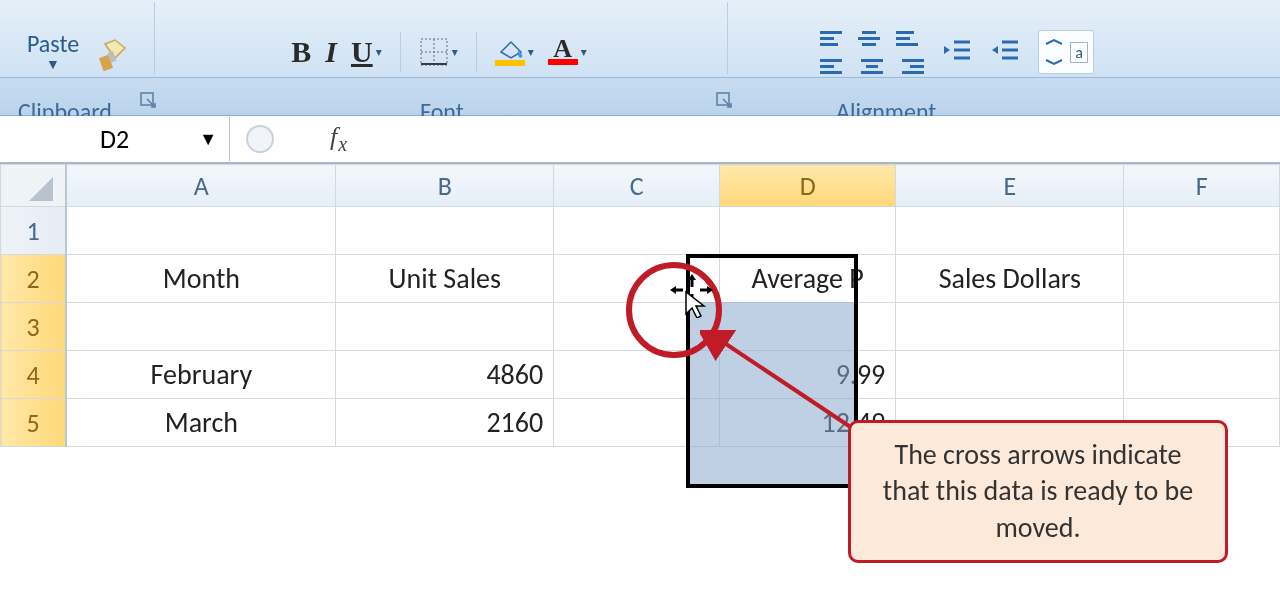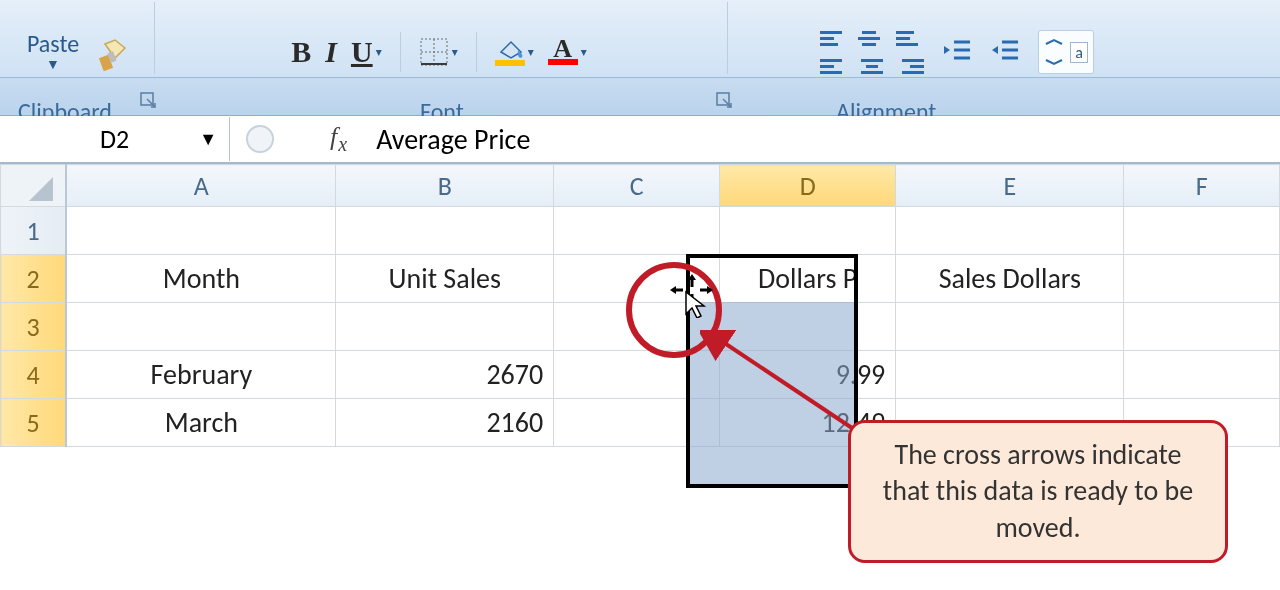--- a/index.html
+++ b/index.html
@@ -215,21 +215,21 @@
 
     
     .red-circle{
       position:absolute;border:6px solid #c01c28;border-radius:50%;
       z-index:15;pointer-events:none;
     }
 
     
     .callout{
       position:absolute;
-      background:#fde9d9;border:3px solid #c01c28;border-radius:17px;
+      background:#fde9d9;border:3px solid #c01c28;border-radius:10px;
       padding:14px 24px;font-size:28px;color:#333;text-align:center;
       z-index:14;line-height:1.3;
     }
     .arrow-line{
       position:absolute;z-index:14;pointer-events:none;
     }
   </style>
 </head>
 <body>
 
@@ -383,21 +383,20 @@
   <span class="group-label" style="left:836px;">Alignment</span>
 </div>
 
 <div class="formula-bar">
   <div class="name-box">
     <span>D2</span>
     <span class="tri">▼</span>
   </div>
   <span class="circle-cancel"></span>
   <span class="fx-sym"><span class="f">f</span><span class="x">x</span></span>
-  <span class="formula-text">Average Price</span>
 </div>
 
 <div class="grid">
   <table>
     <tbody>
         <tr>
       <th class="corner">
             <div class="corner-tri"></div>
           </th>
       <th class="colA">A</th>
@@ -414,37 +413,37 @@
           <td></td>
           <td></td>
           <td></td>
           <td></td>
     </tr>
     <tr>
       <td class="rowhead active">2</td>
       <td>Month</td>
       <td>Unit Sales</td>
       <td></td>
-      <td style="background:#fff;position:relative;overflow:visible;">Dollars P</td>
+      <td style="background:#fff;position:relative;overflow:visible;">Average P</td>
       <td>Sales Dollars</td>
       <td></td>
     </tr>
     <tr>
       <td class="rowhead active">3</td>
       <td></td>
           <td></td>
           <td></td>
           <td></td>
           <td></td>
           <td></td>
     </tr>
     <tr>
       <td class="rowhead active">4</td>
       <td>February</td>
-      <td class="num">2670</td>
+      <td class="num">4860</td>
       <td></td>
       <td class="num">9.99</td>
       <td></td>
       <td></td>
     </tr>
     <tr>
       <td class="rowhead active">5</td>
       <td>March</td>
       <td class="num">2160</td>
       <td></td>

